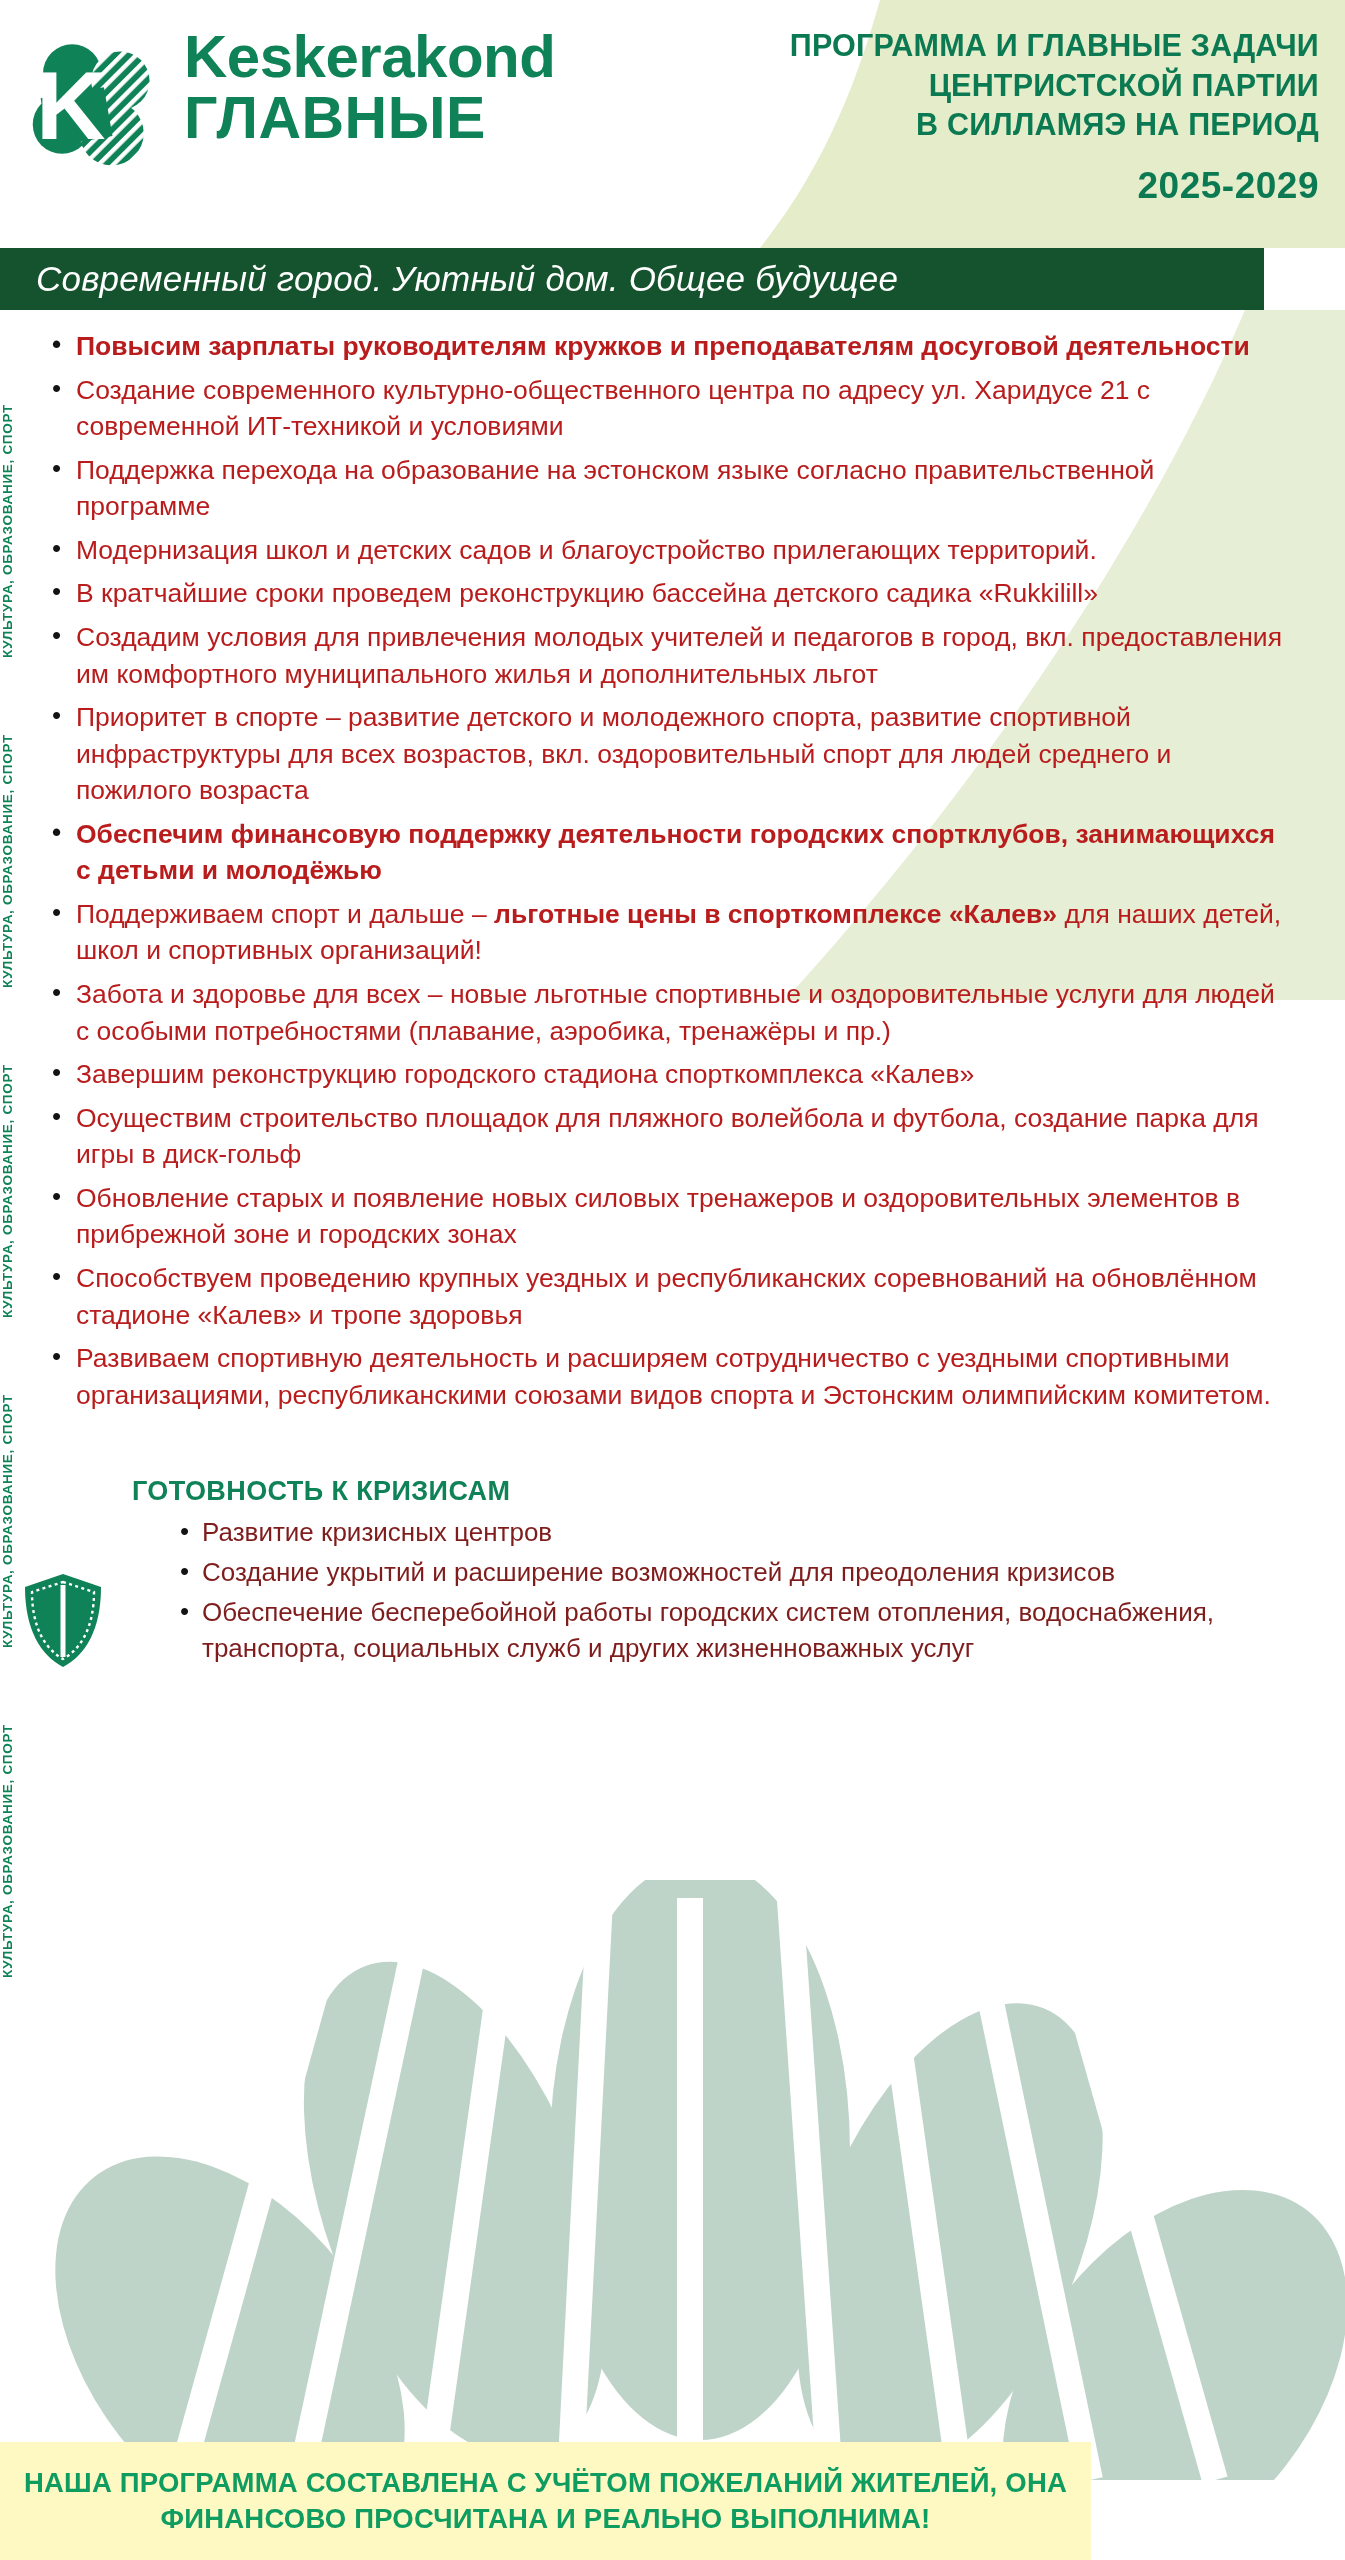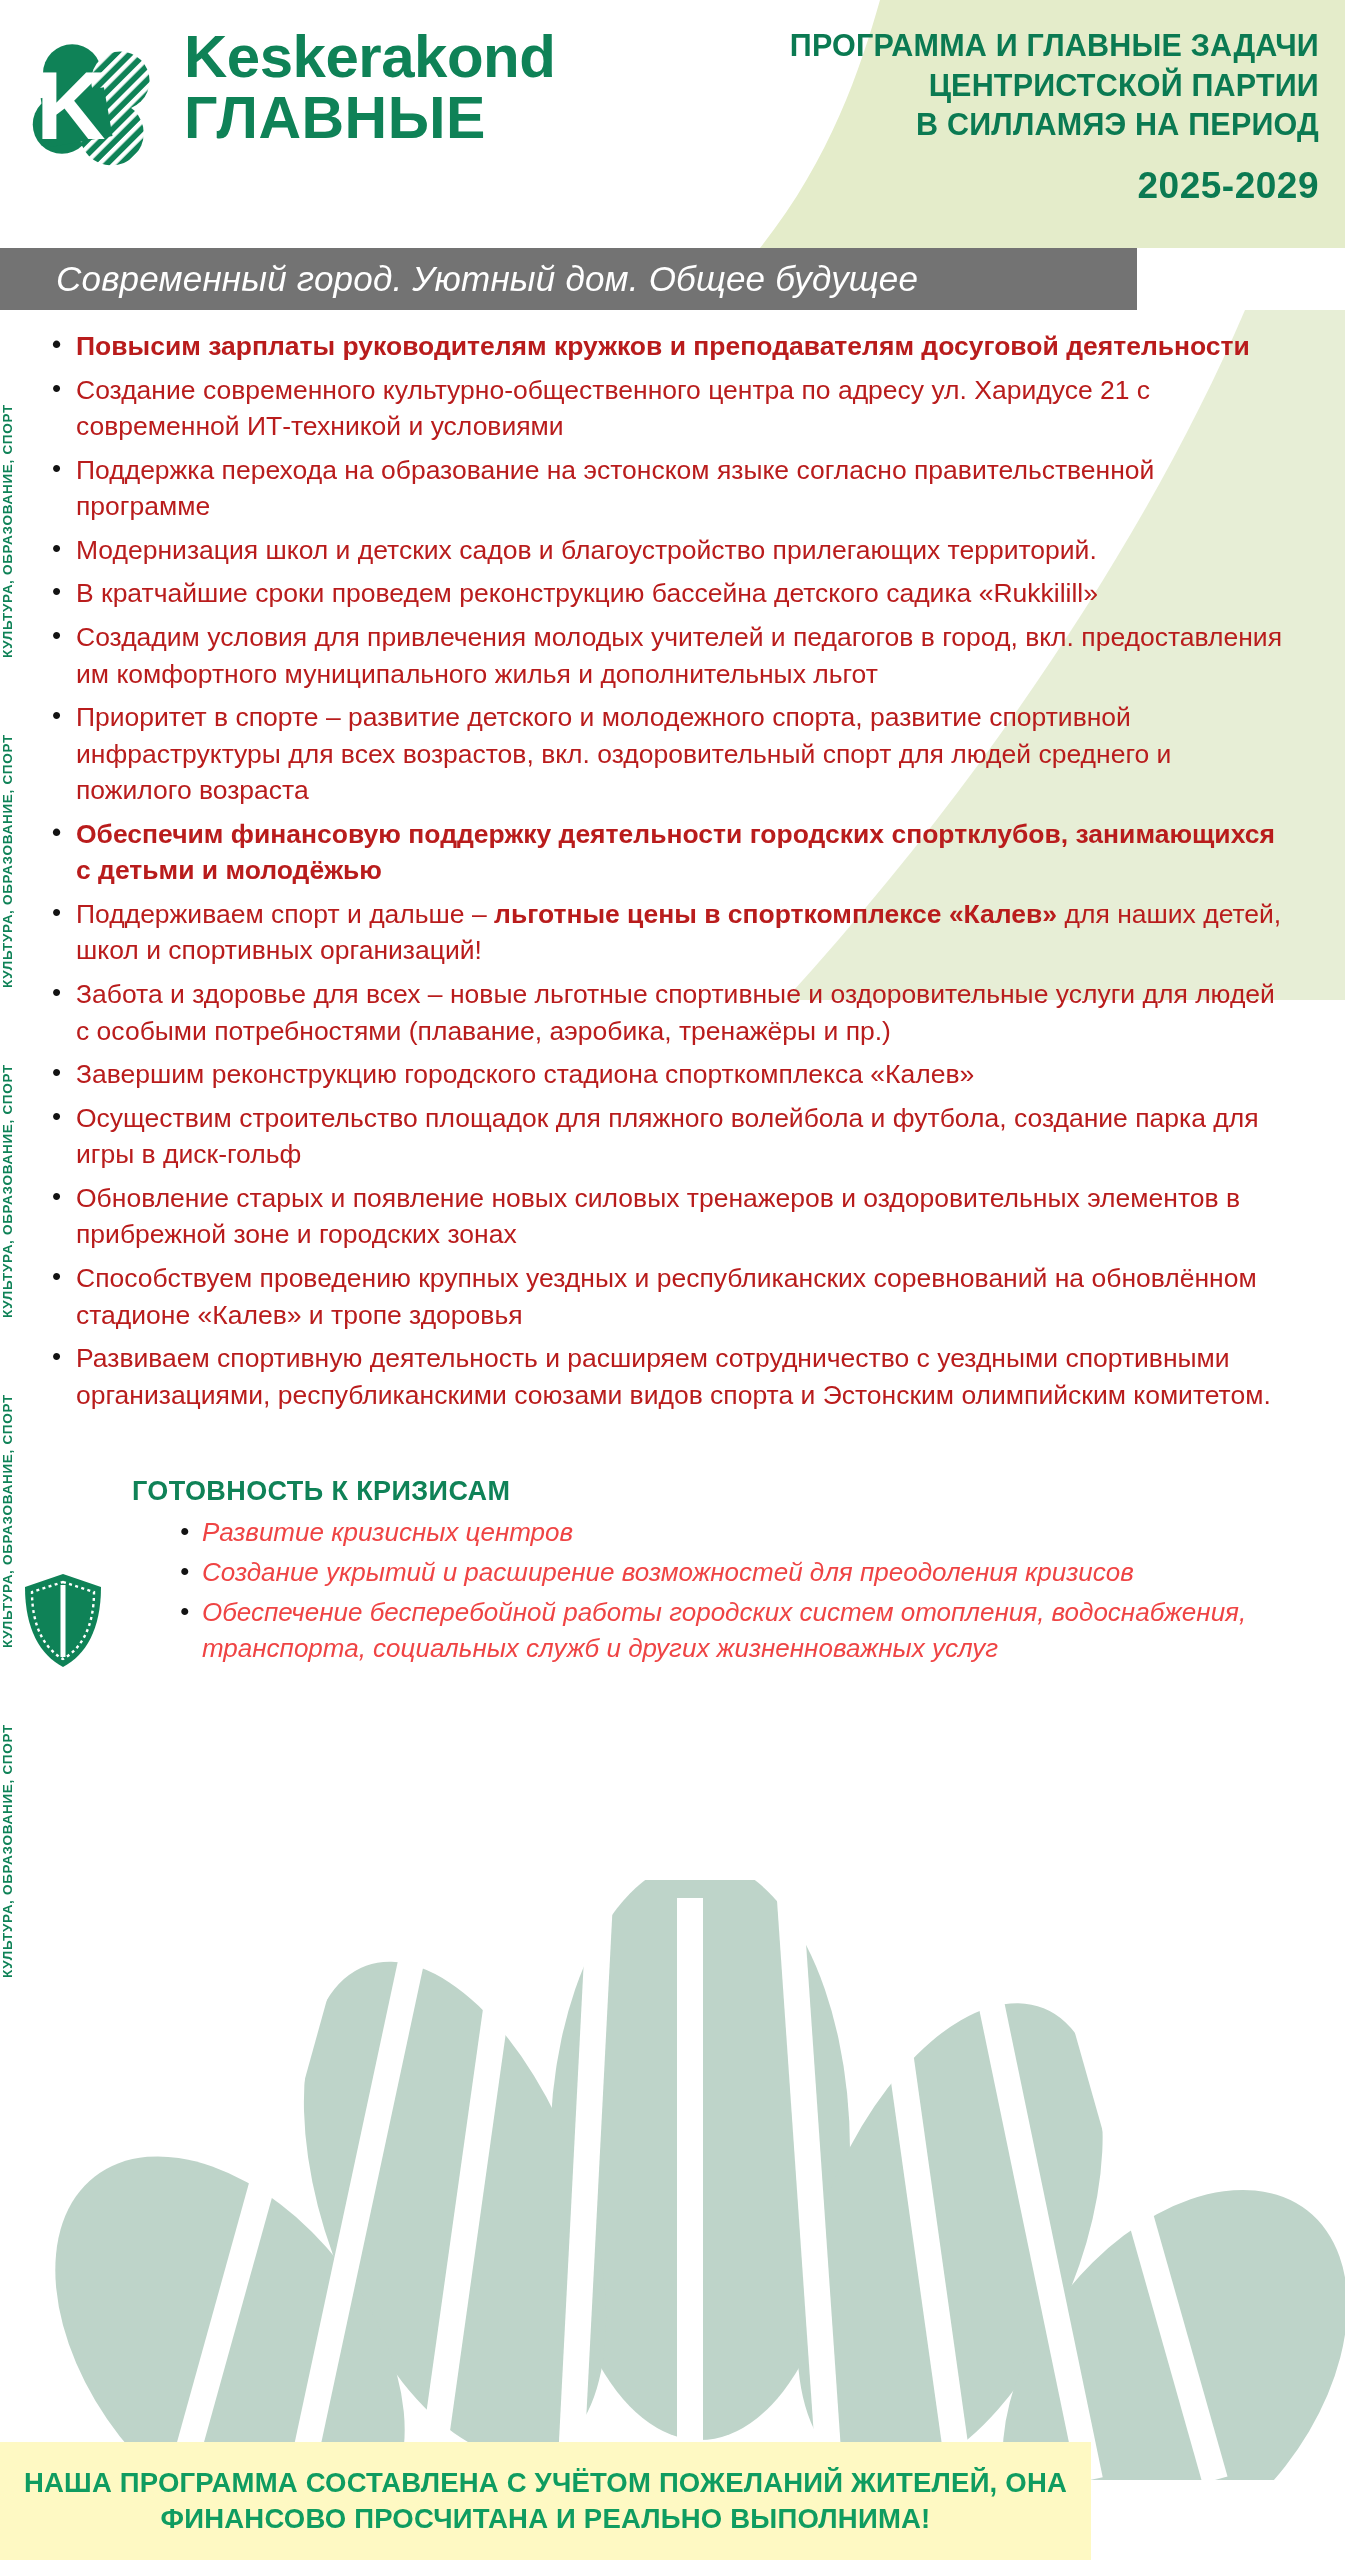--- a/index.html
+++ b/index.html
@@ -100,26 +100,26 @@
     color: #0b7a52;
     letter-spacing: 0.5px;
     line-height: 1.25;
     margin-top: 18px;
   }
 
   
   .slogan-band {
     position: relative;
     z-index: 3;
-    width: 1137px;
+    width: 1264px;
     height: 62px;
-    background: #737373;
+    background: #14532d;
     display: flex;
     align-items: center;
-    padding-left: 56px;
+    padding-left: 36px;
   }
   .slogan-text {
     color: #ffffff;
     font-size: 35px;
     font-style: italic;
     font-weight: normal;
     letter-spacing: 0.2px;
   }
 
   
@@ -220,23 +220,22 @@
   }
   ul.crisis-list {
     list-style: none;
     padding-left: 44px;
   }
   ul.crisis-list > li {
     position: relative;
     padding-left: 26px;
     font-size: 26px;
     line-height: 1.38;
-    color: #ef4444;
+    color: #7f1d1d;
     margin-bottom: 4px;
-    font-style: italic;
   }
   ul.crisis-list > li::before {
     content: "\2022";
     position: absolute;
     left: 4px;
     top: -1px;
     font-size: 26px;
     color: #131313;
   }
 

